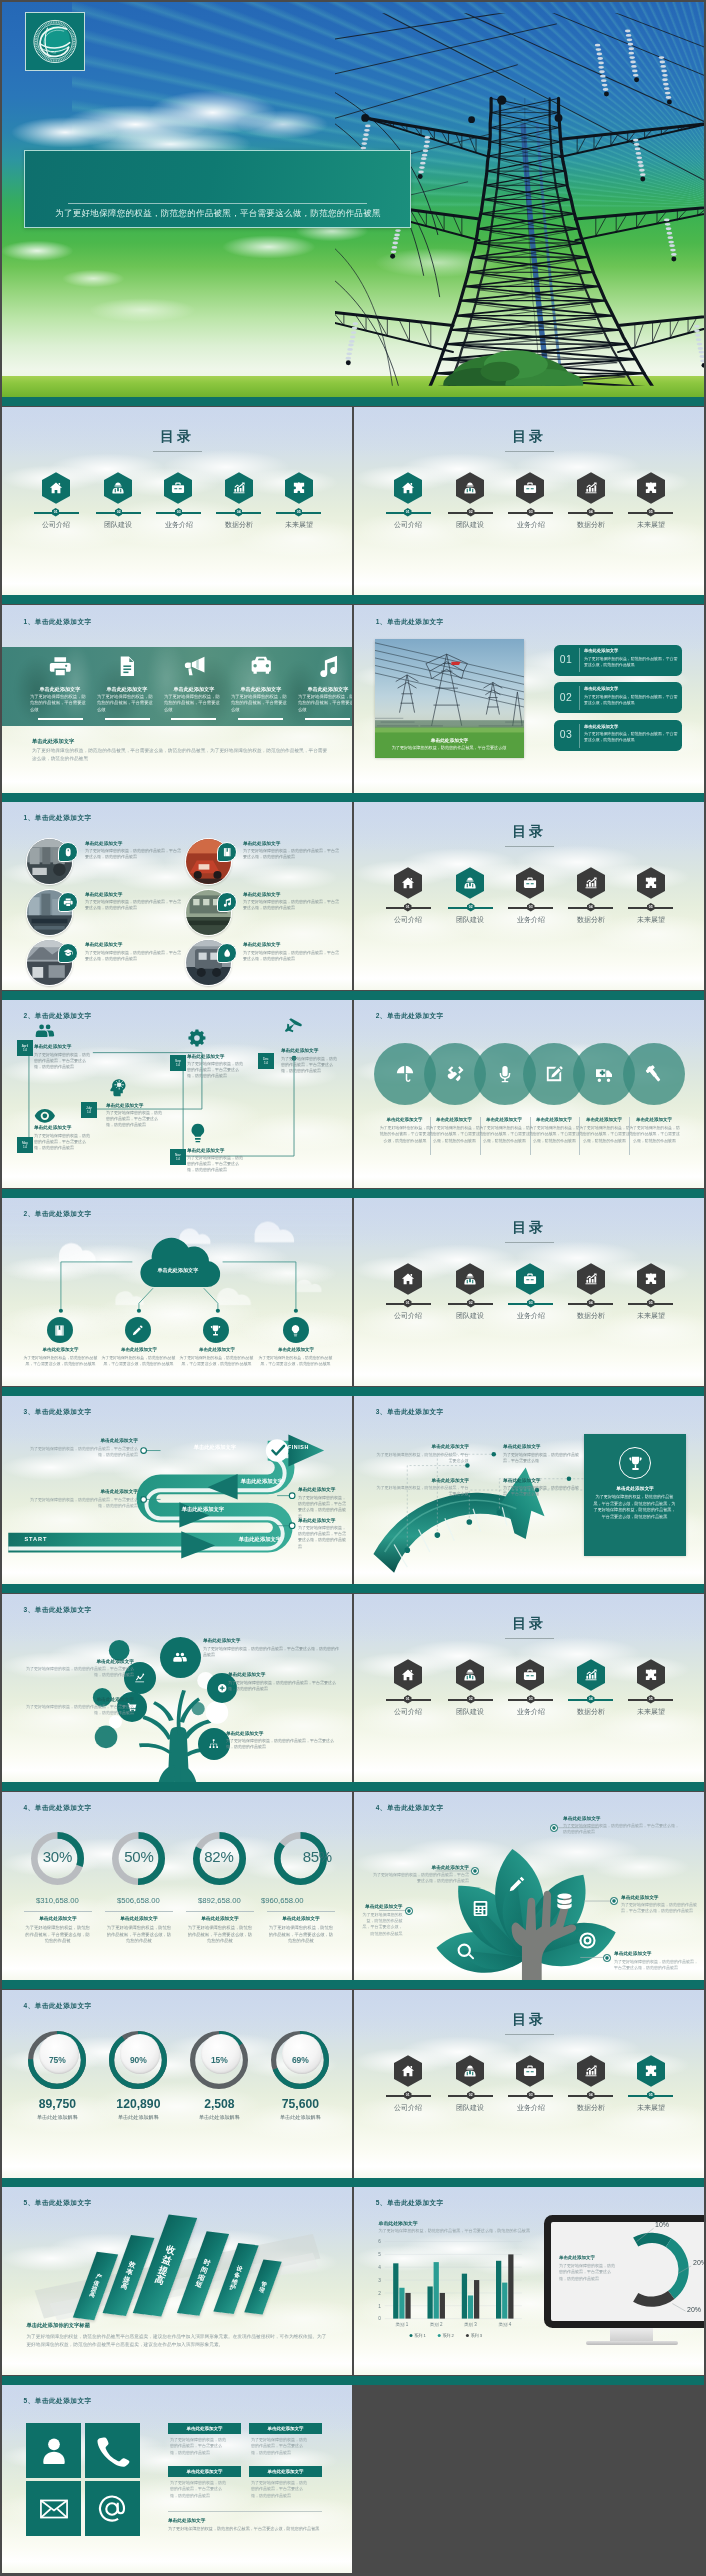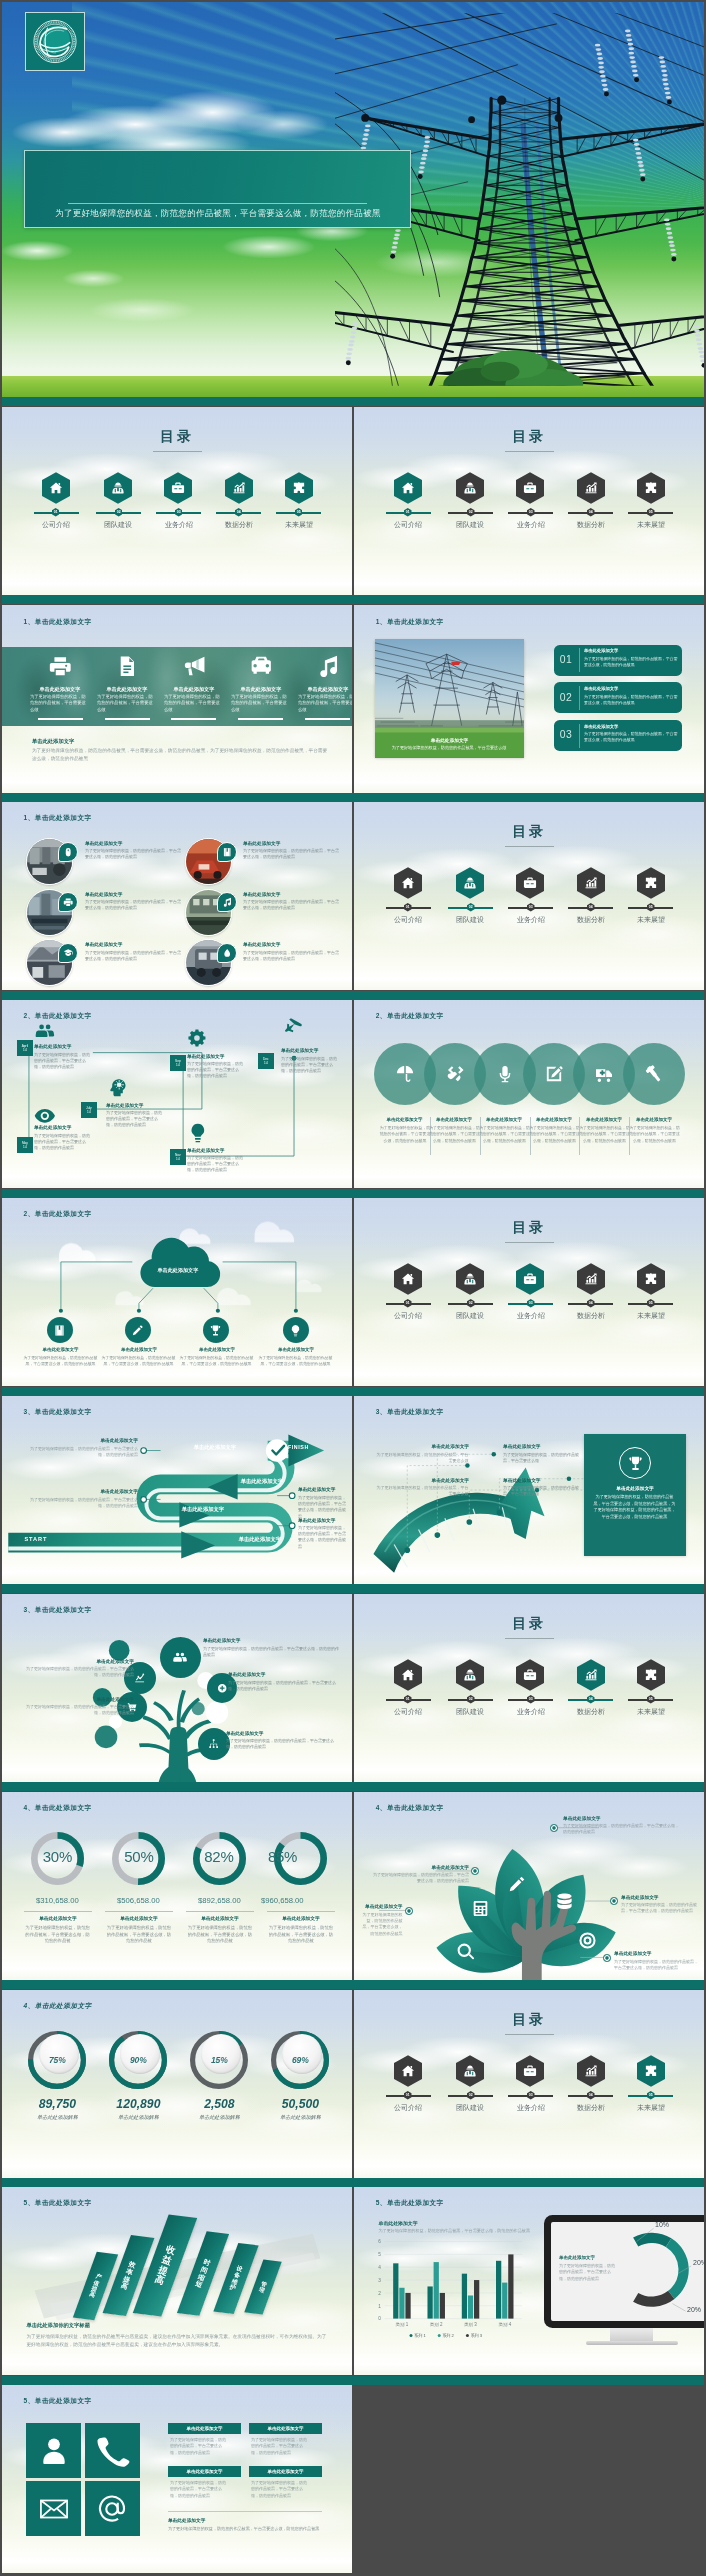--- a/index.html
+++ b/index.html
@@ -1668,21 +1668,21 @@
         </svg></div>
       <div style="position:absolute;left:185px;top:56px;width:64px;text-align:center;font-size:15px;color:#2e6d70;letter-spacing:-0.3px;">82%</div>
       <div style="position:absolute;left:178px;top:104px;width:79px;text-align:center;font-size:7.7px;color:#3d7a7d;">$892,658.00</div>
       <div style="position:absolute;left:184px;top:119px;width:68px;height:0.9px;background:#b6c3c6;"></div>
       <div class="ct" style="left:182px;top:123px;width:72px;font-size:4.7px;text-align:center;color:#17625c;">单击此处添加文字</div>
       <div class="cb" style="left:184px;top:133px;width:68px;font-size:4.3px;text-align:center;color:#7b8a8e;line-height:1.55;">为了更好地保障您的权益，防范您的作品被黑，平台需要这么做，防范您的作品被</div>
       <div style="position:absolute;left:272px;top:40px;"><svg viewBox="0 0 56 56" width="53" height="53">
           <circle cx="28.0" cy="28.0" r="24.50" fill="none" stroke="#b9bcc0" stroke-width="7"></circle>
           <circle cx="28.0" cy="28.0" r="24.50" fill="none" stroke="#0d7068" stroke-width="7" stroke-dasharray="130.85 23.09" transform="rotate(-90 28.0 28.0)"></circle>
         </svg></div>
-      <div style="position:absolute;left:266px;top:56px;width:64px;text-align:left;font-size:15px;color:#2e6d70;letter-spacing:-0.3px;">85%</div>
+      <div style="position:absolute;left:266px;top:56px;width:64px;text-align:right;font-size:15px;color:#2e6d70;letter-spacing:-0.3px;">85%</div>
       <div style="position:absolute;left:259px;top:104px;width:79px;text-align:left;font-size:7.7px;color:#3d7a7d;">$960,658.00</div>
       <div style="position:absolute;left:265px;top:119px;width:68px;height:0.9px;background:#b6c3c6;"></div>
       <div class="ct" style="left:263px;top:123px;width:72px;font-size:4.7px;text-align:center;color:#17625c;">单击此处添加文字</div>
       <div class="cb" style="left:265px;top:133px;width:68px;font-size:4.3px;text-align:center;color:#7b8a8e;line-height:1.55;">为了更好地保障您的权益，防范您的作品被黑，平台需要这么做，防范您的作品被</div>
     </div>
     <div class="slide" style="left:354px;top:1792px;width:350px;height:188px;">
       <div class="sky"></div>
       <div class="hd" style="left:21.7px;top:12.2px;font-size:6.6px;">4、单击此处添加文字</div>
       <svg viewBox="0 0 371 200" style="position:absolute;inset:0;width:100%;height:100%;">
         <defs>
@@ -1757,21 +1757,21 @@
       <div class="ct" style="left:7.5px;top:111px;width:41px;font-size:4.7px;text-align:right;color:#17625c;">单击此处添加文字</div>
       <div class="cb" style="left:7.5px;top:120px;width:41px;font-size:4px;text-align:right;color:#8b9a9e;line-height:1.55;">为了更好地保障您的权益，防范您的作品被黑，平台需要这么做，防范您的作品被黑</div>
       <div class="ct" style="left:209px;top:22.6px;width:117px;font-size:4.7px;text-align:left;color:#17625c;">单击此处添加文字</div>
       <div class="cb" style="left:209px;top:31px;width:117px;font-size:4px;text-align:left;color:#8b9a9e;line-height:1.55;">为了更好地保障您的权益，防范您的作品被黑，平台需要这么做，防范您的作品被黑</div>
       <div class="ct" style="left:267px;top:102px;width:79px;font-size:4.7px;text-align:left;color:#17625c;">单击此处添加文字</div>
       <div class="cb" style="left:267px;top:110px;width:79px;font-size:4px;text-align:left;color:#8b9a9e;line-height:1.55;">为了更好地保障您的权益，防范您的作品被黑，平台需要这么做，防范您的作品被黑</div>
       <div class="ct" style="left:260px;top:158px;width:85px;font-size:4.7px;text-align:left;color:#17625c;">单击此处添加文字</div>
       <div class="cb" style="left:260px;top:167px;width:85px;font-size:4px;text-align:left;color:#8b9a9e;line-height:1.55;">为了更好地保障您的权益，防范您的作品被黑，平台需要这么做，防范您的作品被黑</div>
     </div>
     <div class="bar" style="top:1980px;height:9.4px;"></div>
-    <div class="slide" style="left:1.9px;top:1990px;width:350px;height:188px;font-style:italic;">
+    <div class="slide" style="left:1.9px;top:1990px;width:350px;height:188px;">
       <div class="sky"></div>
       <div class="hd" style="left:21.7px;top:12.2px;font-size:6.6px;">4、单击此处添加文字</div>
       <div style="position:absolute;left:26px;top:41px;"><svg viewBox="0 0 62 62" width="58" height="58">
           <circle cx="31.0" cy="31.0" r="28.25" fill="none" stroke="#5c6164" stroke-width="5.5"></circle>
           <circle cx="31.0" cy="31.0" r="28.25" fill="none" stroke="#0d7068" stroke-width="5.5" stroke-dasharray="133.12 44.37" transform="rotate(-90 31.0 31.0)"></circle>
         </svg></div>
       <div style="position:absolute;left:37px;top:44px;width:40px;height:40px;border-radius:50%;background:radial-gradient(circle at 40% 32%,#ffffff 0%,#f4f4f4 52%,#dcdcdc 88%,#cfcfcf 100%);box-shadow:inset 0 -0.9px 1.9px rgba(0,0,0,.12);"></div>
       <div style="position:absolute;left:33px;top:65px;width:45px;text-align:center;font-size:8.5px;color:#2f6f72;font-weight:700;">75%</div>
       <div style="position:absolute;left:14px;top:107px;width:83px;text-align:center;font-size:12.2px;font-weight:700;color:#1d5e63;">89,750</div>
       <div style="position:absolute;left:14px;top:124px;width:83px;text-align:center;font-size:5.1px;color:#5b6f72;">单击此处添加解释</div>
@@ -1790,21 +1790,21 @@
       <div style="position:absolute;left:199px;top:44px;width:40px;height:40px;border-radius:50%;background:radial-gradient(circle at 40% 32%,#ffffff 0%,#f4f4f4 52%,#dcdcdc 88%,#cfcfcf 100%);box-shadow:inset 0 -0.9px 1.9px rgba(0,0,0,.12);"></div>
       <div style="position:absolute;left:195px;top:65px;width:45px;text-align:center;font-size:8.5px;color:#2f6f72;font-weight:700;">15%</div>
       <div style="position:absolute;left:176px;top:107px;width:83px;text-align:center;font-size:12.2px;font-weight:700;color:#1d5e63;">2,508</div>
       <div style="position:absolute;left:176px;top:124px;width:83px;text-align:center;font-size:5.1px;color:#5b6f72;">单击此处添加解释</div>
       <div style="position:absolute;left:269px;top:41px;"><svg viewBox="0 0 62 62" width="58" height="58">
           <circle cx="31.0" cy="31.0" r="28.25" fill="none" stroke="#5c6164" stroke-width="5.5"></circle>
           <circle cx="31.0" cy="31.0" r="28.25" fill="none" stroke="#0d7068" stroke-width="5.5" stroke-dasharray="122.47 55.02" transform="rotate(-90 31.0 31.0)"></circle>
         </svg></div>
       <div style="position:absolute;left:280px;top:44px;width:40px;height:40px;border-radius:50%;background:radial-gradient(circle at 40% 32%,#ffffff 0%,#f4f4f4 52%,#dcdcdc 88%,#cfcfcf 100%);box-shadow:inset 0 -0.9px 1.9px rgba(0,0,0,.12);"></div>
       <div style="position:absolute;left:276px;top:65px;width:45px;text-align:center;font-size:8.5px;color:#2f6f72;font-weight:700;">69%</div>
-      <div style="position:absolute;left:257px;top:107px;width:83px;text-align:center;font-size:12.2px;font-weight:700;color:#1d5e63;">50,500</div>
+      <div style="position:absolute;left:257px;top:107px;width:83px;text-align:center;font-size:12.2px;font-weight:700;color:#1d5e63;">75,600</div>
       <div style="position:absolute;left:257px;top:124px;width:83px;text-align:center;font-size:5.1px;color:#5b6f72;">单击此处添加解释</div>
     </div>
     <div class="slide" style="left:354px;top:1990px;width:350px;height:188px;">
       <div class="sky"></div>
       <div class="toc-title" style="left:0;right:0;top:21px;font-size:14px;letter-spacing:2.8px;">目录</div>
       <div class="toc-rule" style="left:151px;width:49px;top:44px;"></div>
       <div class="hexwrap" style="left:40px;top:65px;width:28px;height:32px;"><svg viewBox="0 0 30 34" width="28" height="32">
           <path d="M15 0 30 8.5v17L15 34 0 25.5v-17Z" fill="#3b3b3b"></path>
         </svg><span class="ic">
           <svg viewBox="0 0 24 24" width="14" height="14" fill="#fff" color="#fff" class="">

